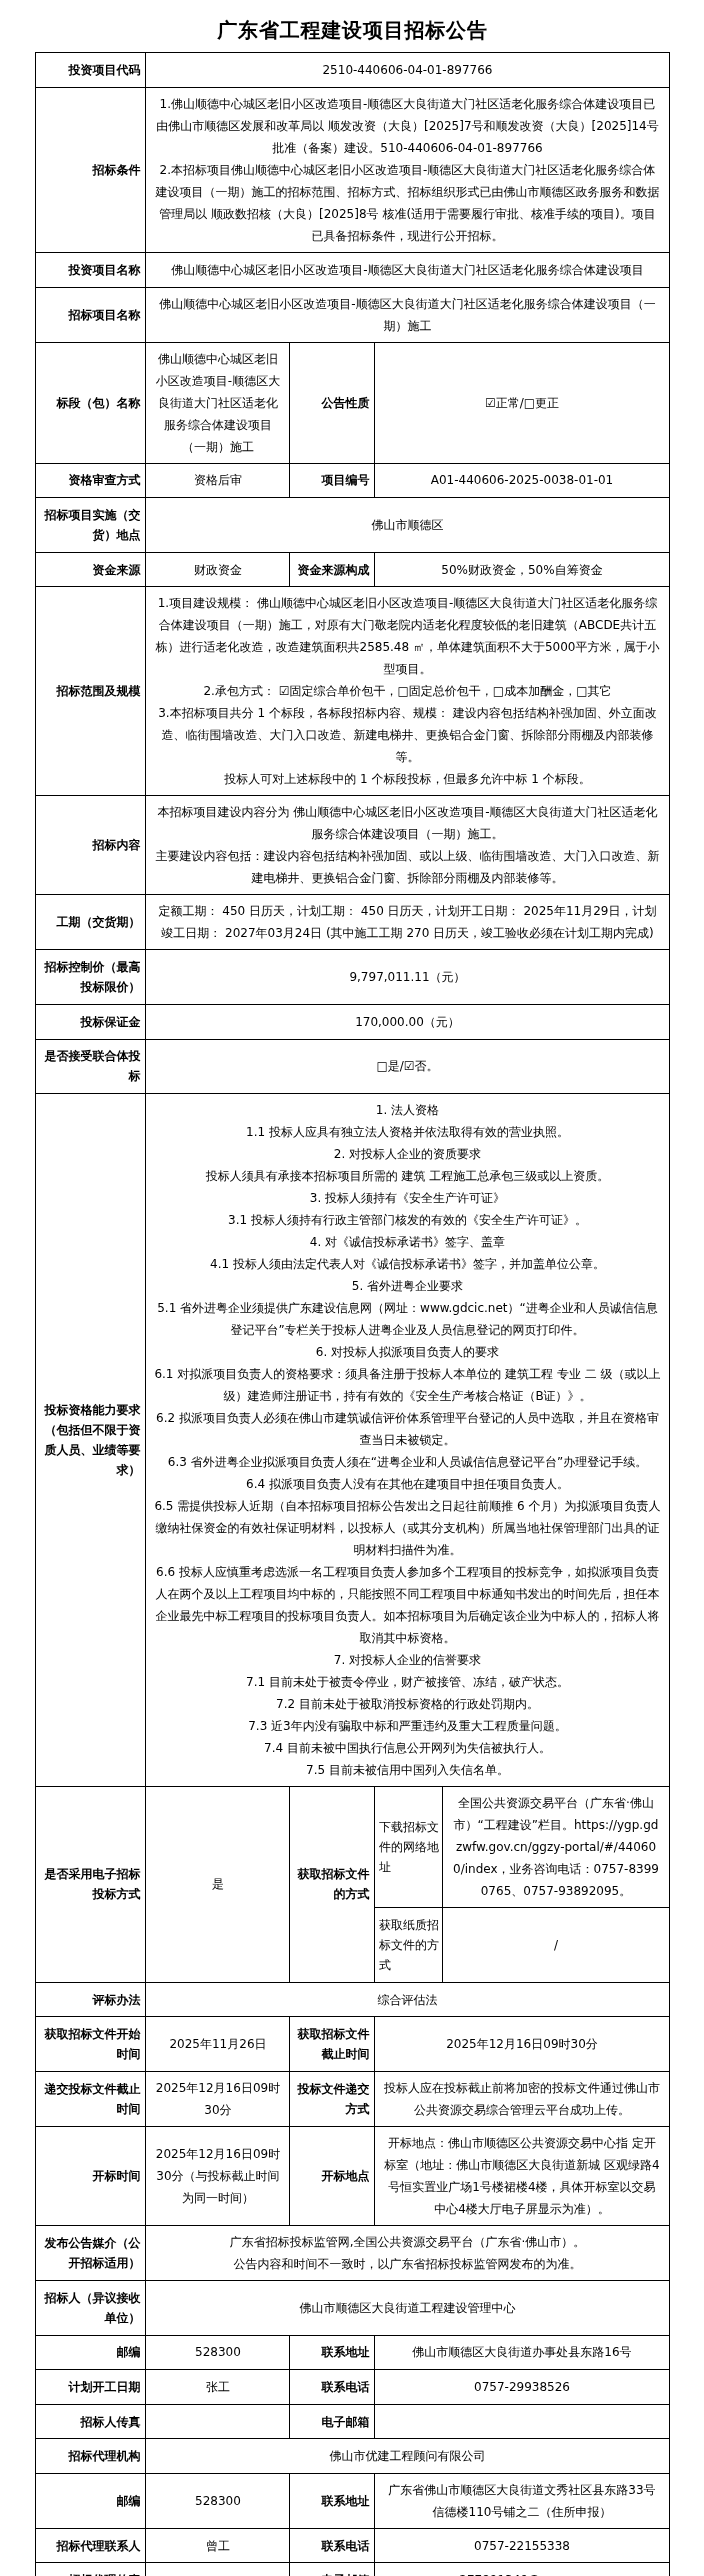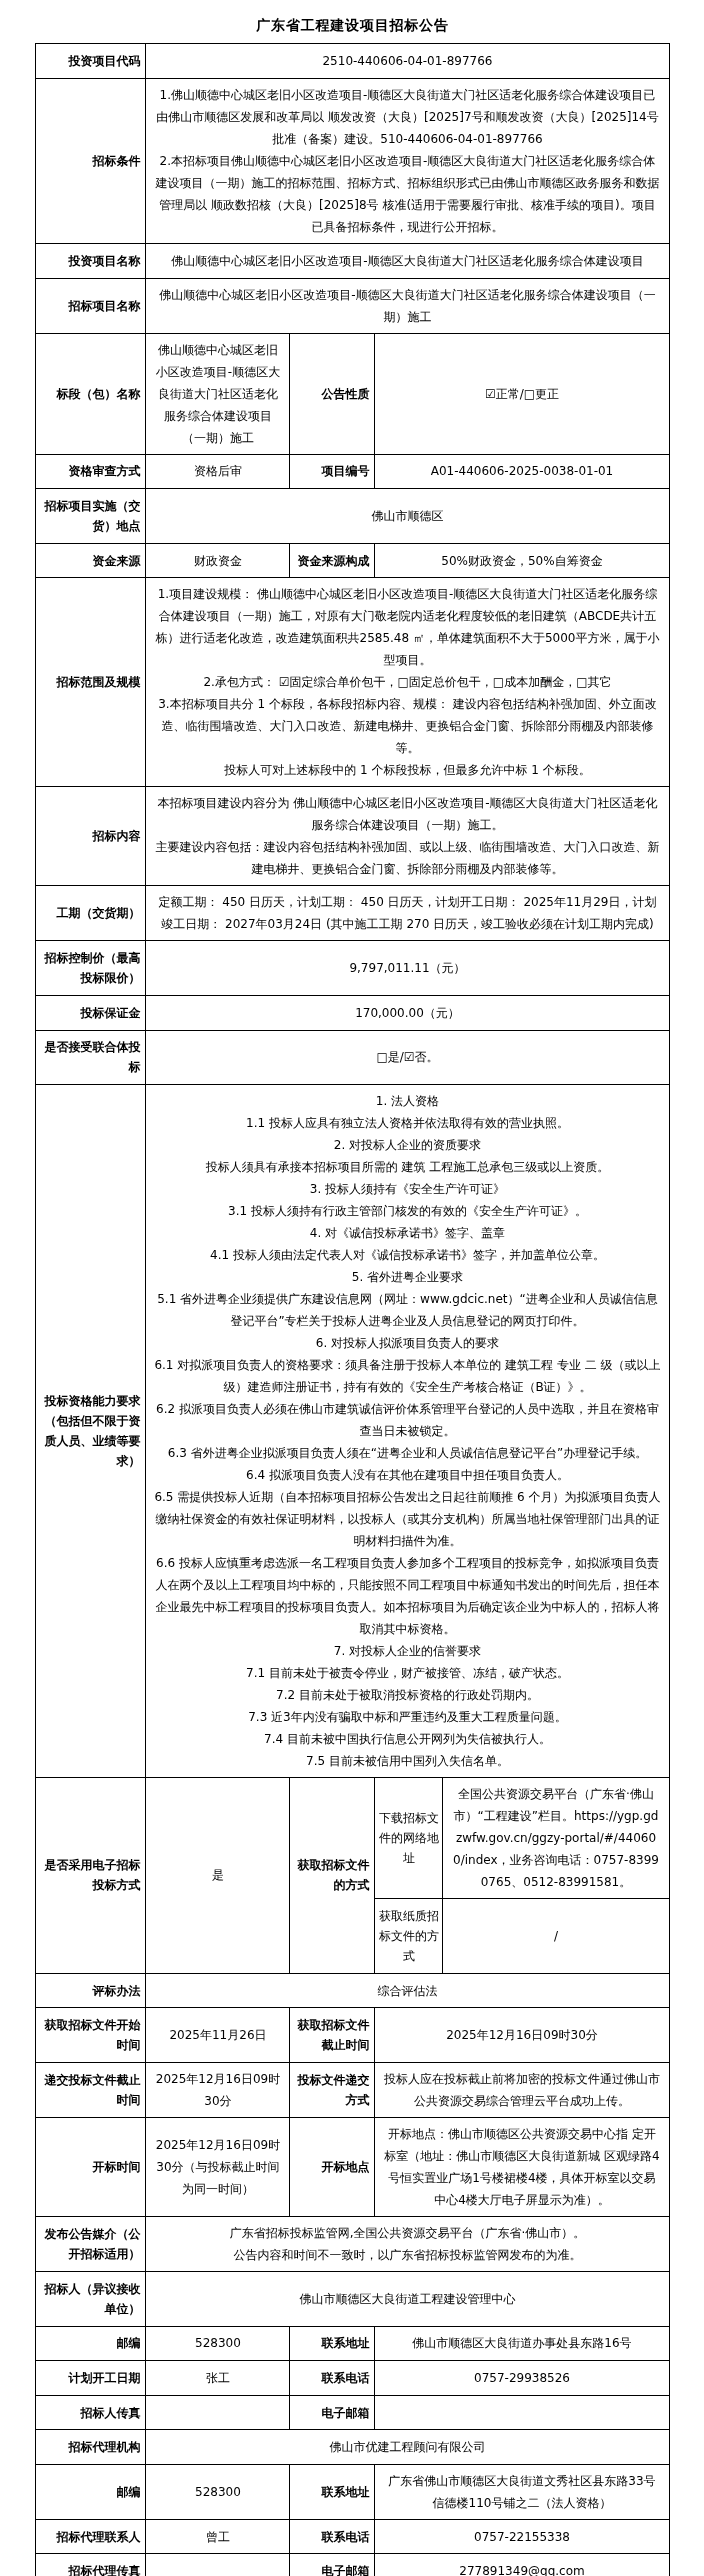--- a/index.html
+++ b/index.html
@@ -1,22 +1,22 @@
 <!DOCTYPE html>
 <html style="font-size:13.5px"><head>
 <meta charset="utf-8">
 <style>
   html,body{margin:0;padding:0;background:#fff;color:#000;}
   body{width:705px;min-height:2576px;font-family:"DejaVu Sans",sans-serif;}
   .page{padding:17px 0 34px 0;}
-  .title{font-size:14px;font-weight:bold;text-align:center;margin:0 0 8.4px 0;letter-spacing:0.8px;}
+  .title{font-size:20px;font-weight:bold;text-align:center;margin:0 0 8.4px 0;letter-spacing:0.8px;}
   table{border-collapse:collapse;table-layout:fixed;width:632px;margin:0 auto;border:1.7px solid #000;}
   td{border:0.8px solid #000;font-size:12px;vertical-align:middle;padding:5px 7.6px;line-height:22px;word-break:break-all;}
   td.lbl{font-weight:bold;text-align:right;line-height:20px;padding:6.8px 5px;}
-  td.sub{text-align:center;line-height:20px;padding:6.8px 3.4px;margin-left:8px;}
+  td.sub{line-height:20px;padding:6.8px 3.4px;margin-left:8px;}
   td.val{white-space:pre-wrap;text-align:center;}
   td.c{text-align:center;white-space:pre-wrap;}
   .u{text-underline-offset:2.5px;}
   td.val:empty::after{content:"\00a0";}
 </style>
 </head>
 <body>
 
 <div class="page">
   <div class="title">广东省工程建设项目招标公告</div>
@@ -137,21 +137,21 @@
 7.3 近3年内没有骗取中标和严重违约及重大工程质量问题。
 7.4 目前未被中国执行信息公开网列为失信被执行人。
 7.5 目前未被信用中国列入失信名单。</td>
     </tr>
 
     <tr>
       <td class="lbl" rowspan="2">是否采用电子招标投标方式</td>
       <td class="c" rowspan="2">是</td>
       <td class="lbl" rowspan="2">获取招标文件的方式</td>
       <td class="sub">下载招标文件的网络地址</td>
-      <td class="val">全国公共资源交易平台（广东省·佛山市）“工程建设”栏目。https://ygp.gdzwfw.gov.cn/ggzy-portal/#/440600/index，业务咨询电话：0757-83990765、0512-83991581。</td>
+      <td class="val">全国公共资源交易平台（广东省·佛山市）“工程建设”栏目。https://ygp.gdzwfw.gov.cn/ggzy-portal/#/440600/index，业务咨询电话：0757-83990765、0757-93892095。</td>
     </tr>
     <tr>
       <td class="sub">获取纸质招标文件的方式</td>
       <td class="c">/</td>
     </tr>
 
     <tr>
       <td class="lbl">评标办法</td>
       <td class="c" colspan="4">综合评估法</td>
     </tr>
@@ -211,21 +211,21 @@
 
     <tr>
       <td class="lbl">招标代理机构</td>
       <td class="c" colspan="4">佛山市优建工程顾问有限公司</td>
     </tr>
 
     <tr>
       <td class="lbl">邮编</td>
       <td class="c">528300</td>
       <td class="lbl">联系地址</td>
-      <td class="c" colspan="2">广东省佛山市顺德区大良街道文秀社区县东路33号信德楼110号铺之二（法人资格）</td>
+      <td class="c" colspan="2">广东省佛山市顺德区大良街道文秀社区县东路33号信德楼110号铺之二（住所申报）</td>
     </tr>
 
     <tr>
       <td class="lbl">招标代理联系人</td>
       <td class="c">曾工</td>
       <td class="lbl">联系电话</td>
       <td class="c" colspan="2">0757-22155338</td>
     </tr>
 
     <tr>

